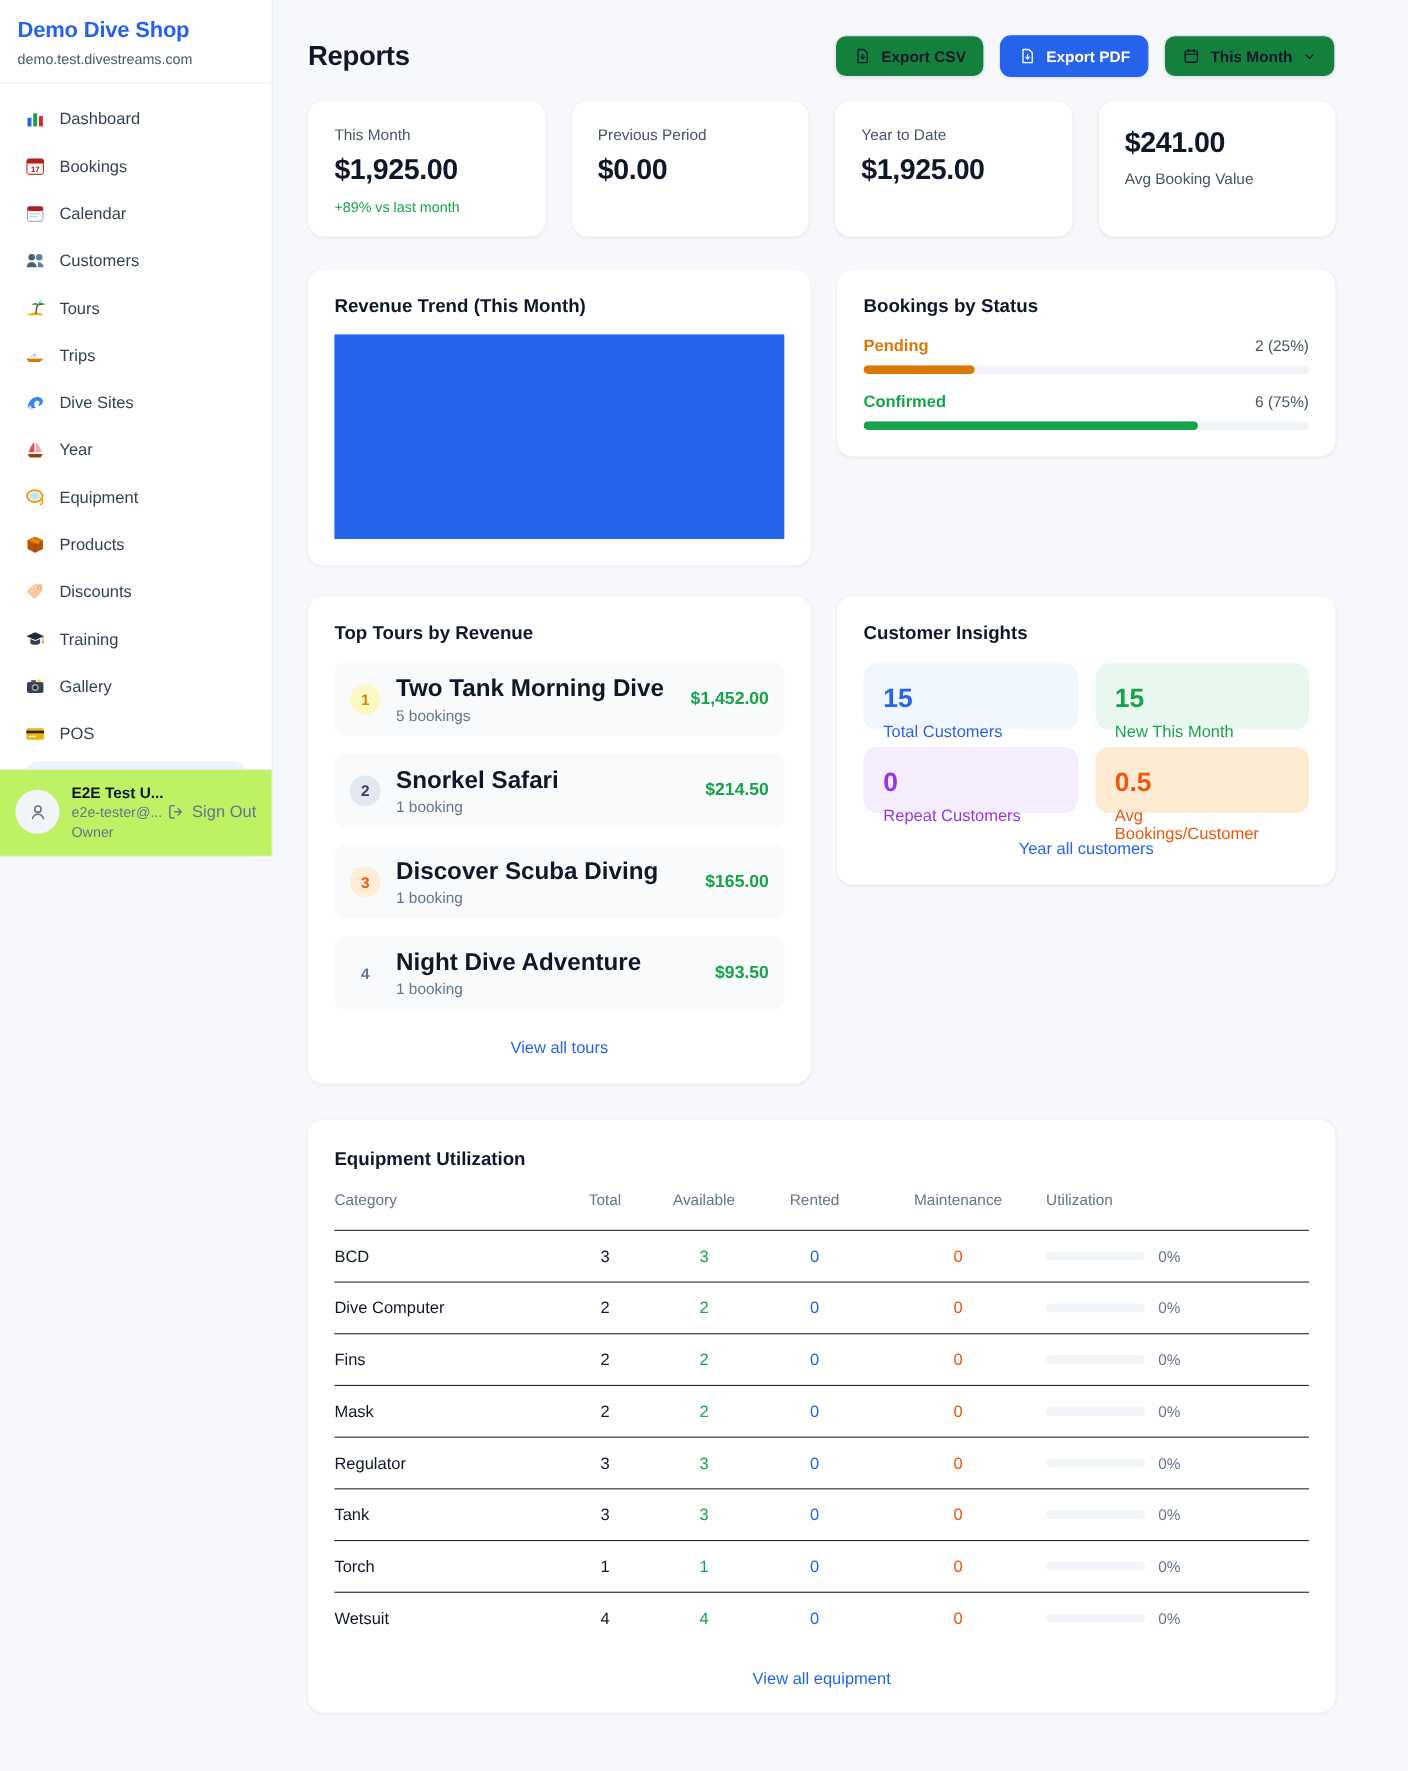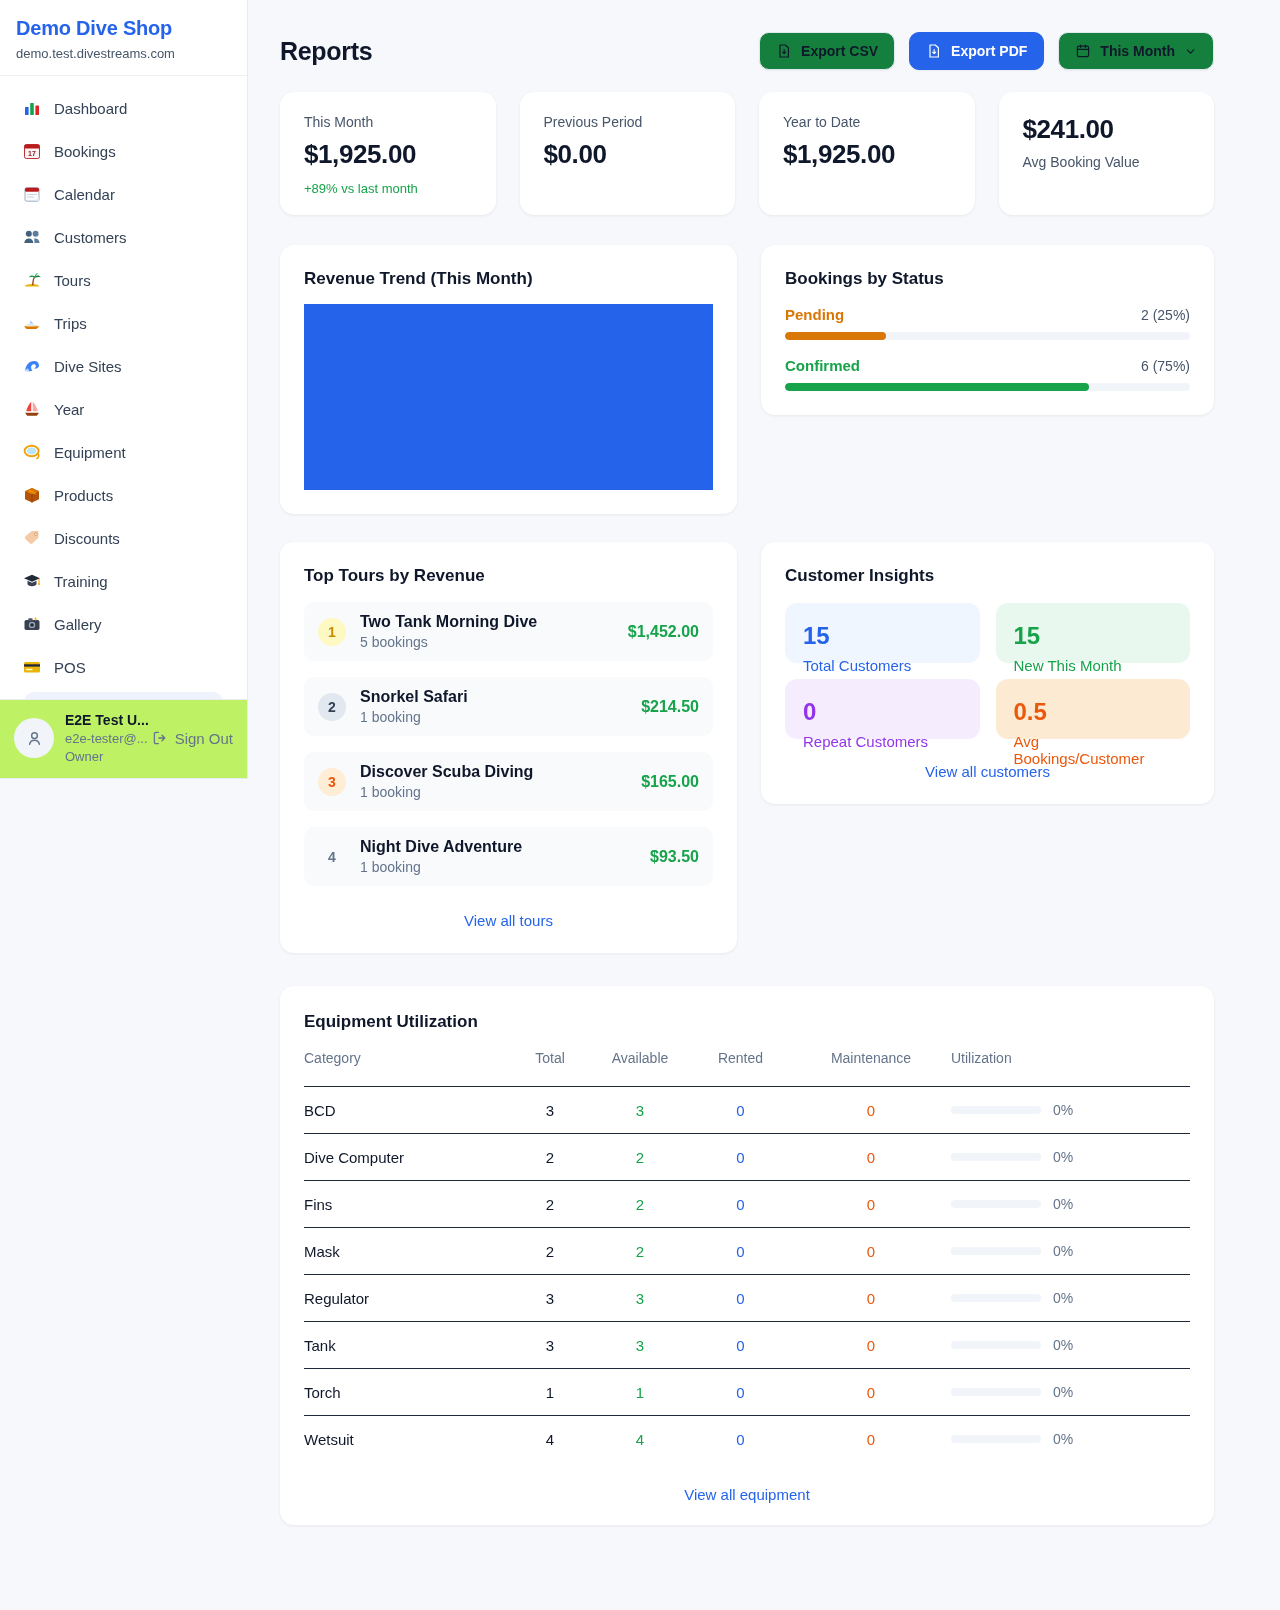--- a/index.html
+++ b/index.html
@@ -72,21 +72,21 @@
   .status-head { display:flex; justify-content:space-between; align-items:baseline; margin-bottom:9px; }
   .status-label { font-size:15px; font-weight:bold; }
   .status-value { color:#475569; font-size:14px; }
   .bar-track { height:8px; background:#f1f5f9; border-radius:99px; overflow:hidden; }
   .bar-fill { height:100%; border-radius:99px; }
 
   
   .bottom-row { display:grid; grid-template-columns:457px 453px; gap:24px; margin-bottom:33px; align-items:start; }
   .tour-item { display:flex; align-items:center; gap:14px; background:#f8fafc; border-radius:10px; padding:11px 14px; margin-top:16px; cursor:pointer; }
   .rank-badge { width:28px; height:28px; border-radius:50%; display:flex; align-items:center; justify-content:center; font-size:14px; font-weight:bold; flex:none; }
-  .tour-name { font-size:16px; font-weight:bold; }
+  .tour-name { font-size:22px; font-weight:bold; }
   .tour-bookings { font-size:14px; color:#64748b; margin-top:3px; }
   .tour-revenue { margin-left:auto; font-size:16px; font-weight:bold; color:#16a34a; }
   .view-link { display:block; text-align:center; color:#2563eb; font-size:15px; margin-top:26px; cursor:pointer; }
   .insights-grid { display:grid; grid-template-columns:1fr 1fr; gap:16px; margin-top:17px; }
   .insight-box { border-radius:12px; padding:19px 18px; height:60px; }
   .insight-value { font-size:24px; font-weight:bold; }
   .insight-label { font-size:15px; margin-top:7px; }
   .insights-card .view-link { margin-top:24px; }
 
   
@@ -449,21 +449,21 @@
             <div class="insight-value">0</div>
             <div class="insight-label">Repeat Customers</div>
           </div>
 
           <div class="insight-box" style="background: rgb(253, 234, 211); color: rgb(234, 88, 12);">
             <div class="insight-value">0.5</div>
             <div class="insight-label">Avg Bookings/Customer</div>
           </div>
 
       </div>
-      <a class="view-link">View all customers</a>
+      <a class="view-link">Year all customers</a>
     </div>
   </div>
 
   <div class="card equip-card">
     <div class="card-title">Equipment Utilization</div>
     <div class="equip-table">
       <div class="equip-row head">
         <div>Category</div>
         <div>Total</div>
         <div>Available</div>

